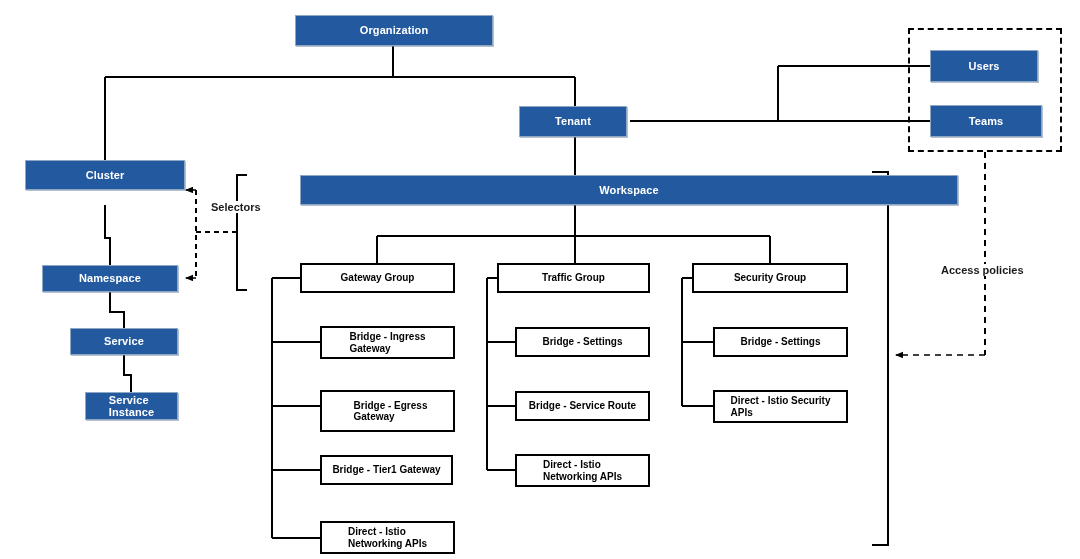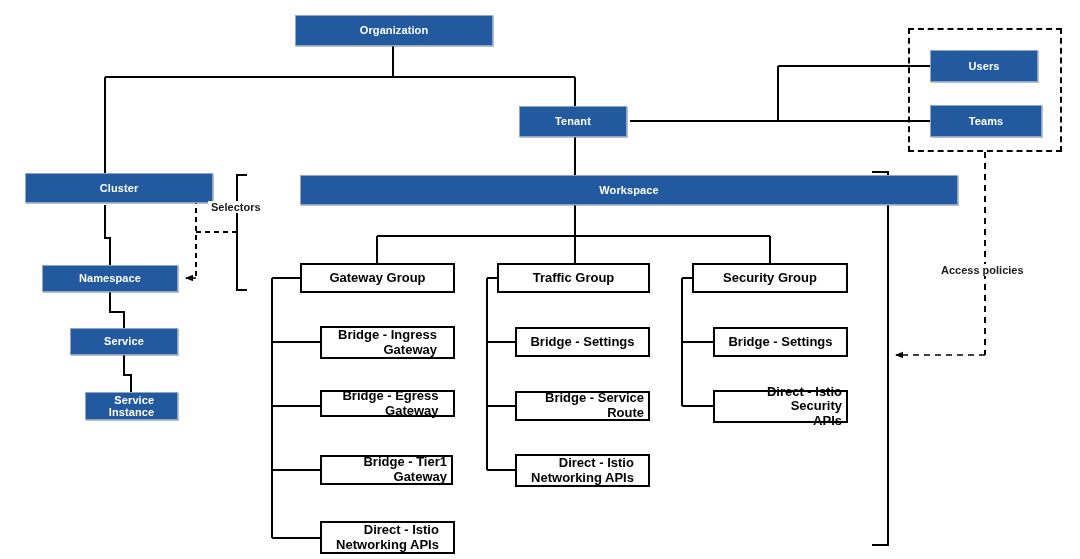--- a/index.html
+++ b/index.html
@@ -25,37 +25,37 @@
     width: 1080px;
     height: 559px;
     pointer-events: none;
   }
   .node {
     position: absolute;
     box-sizing: border-box;
     display: flex;
     align-items: center;
     justify-content: center;
-    text-align: right;
+    text-align: left;
     line-height: 1.12;
   }
   .node-blue {
     background: #23599f;
     color: #ffffff;
     font-weight: bold;
     font-size: 11px;
     letter-spacing: 0.1px;
     border: 1px solid #8fa6c4;
     box-shadow: 1px 1px 0 rgba(120,140,165,0.55);
   }
   .node-white {
     background: #ffffff;
     color: #000000;
     font-weight: bold;
-    font-size: 13px;
+    font-size: 10px;
     border: 2px solid #000000;
   }
   .node-white .node-label,
   .node-blue .node-label {
     display: block;
     padding: 0 4px;
     white-space: pre-line;
   }
   .group-region {
     position: absolute;
@@ -170,21 +170,21 @@
   </div>
 
   <div class="node node-blue" style="left:930px; top:50px; width:108px; height:32px;">
     <span class="node-label">Users</span>
   </div>
 
   <div class="node node-blue" style="left:930px; top:105px; width:112px; height:32px;">
     <span class="node-label">Teams</span>
   </div>
 
-  <div class="node node-blue" style="left:25px; top:173px; width:188px; height:30px;">
+  <div class="node node-blue" style="left:25px; top:160px; width:160px; height:30px;">
     <span class="node-label">Cluster</span>
   </div>
 
   <div class="node node-blue" style="left:42px; top:265px; width:136px; height:27px;">
     <span class="node-label">Namespace</span>
   </div>
 
   <div class="node node-blue" style="left:70px; top:328px; width:108px; height:27px;">
     <span class="node-label">Service</span>
   </div>
@@ -208,21 +208,21 @@
 
   <div class="node node-white" style="left:692px; top:263px; width:156px; height:30px;">
     <span class="node-label">Security Group</span>
   </div>
 
   <div class="node node-white" style="left:320px; top:326px; width:135px; height:33px;">
     <span class="node-label">Bridge - Ingress
 Gateway</span>
   </div>
 
-  <div class="node node-white" style="left:320px; top:390px; width:135px; height:27px;padding-left:6px;">
+  <div class="node node-white" style="left:320px; top:390px; width:135px; height:42px;padding-left:6px;">
     <span class="node-label">Bridge - Egress
 Gateway</span>
   </div>
 
   <div class="node node-white" style="left:320px; top:455px; width:133px; height:30px;">
     <span class="node-label">Bridge - Tier1 Gateway</span>
   </div>
 
   <div class="node node-white" style="left:320px; top:521px; width:135px; height:33px;">
     <span class="node-label">Direct - Istio

